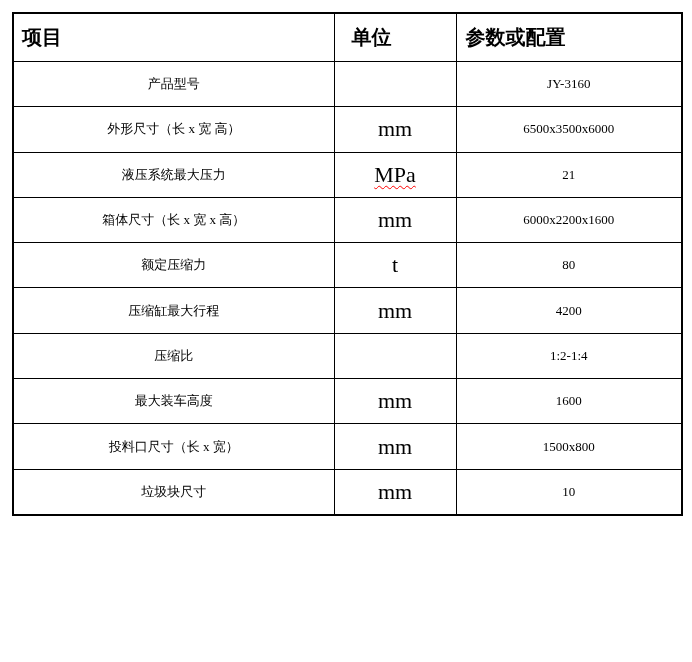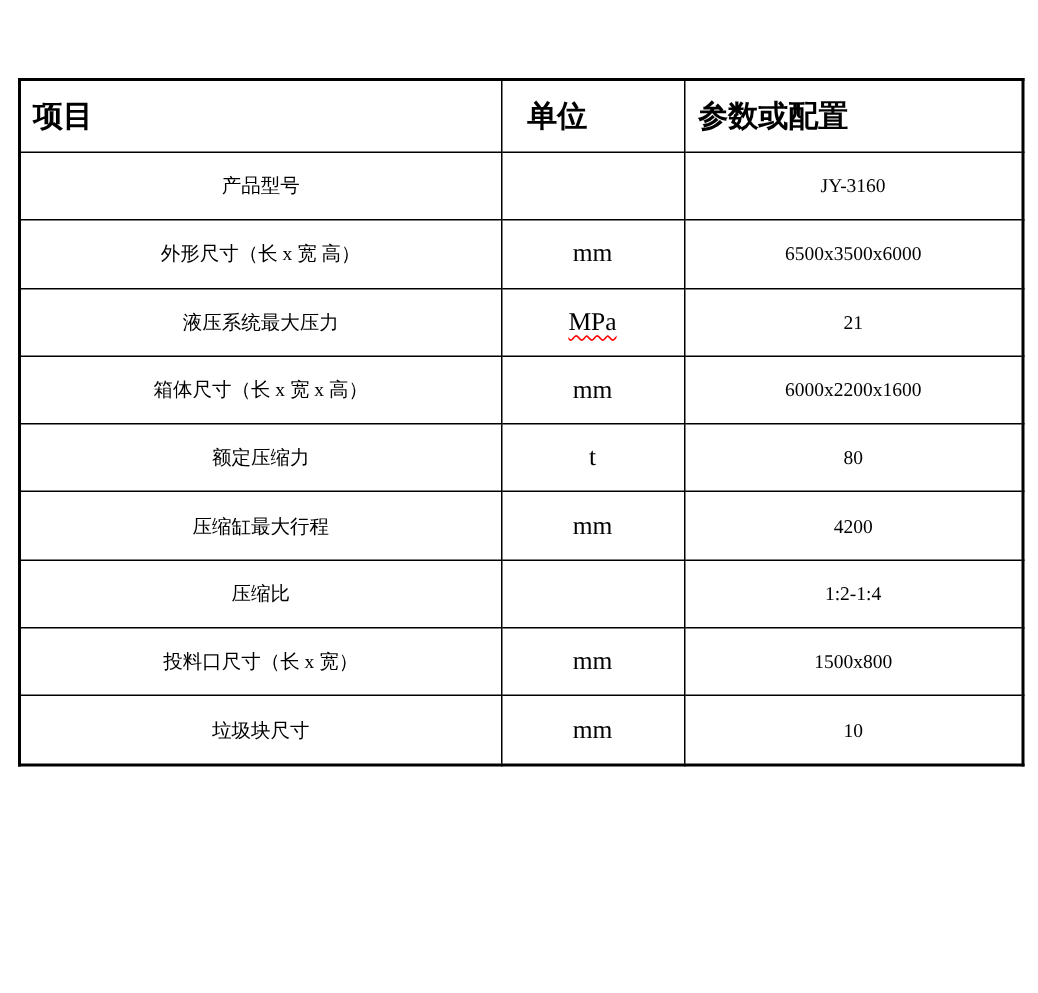--- a/index.html
+++ b/index.html
@@ -14,21 +14,20 @@
   }
   .doc-table {
     position: absolute;
     left: 12px;
     top: 12px;
     width: 669px;
     border-collapse: collapse;
     table-layout: fixed;
     background: #ffffff;
     border: 2px solid #000000;
-    margin-top: 40px;
   }
   .doc-table th, .doc-table td {
     border: 1px solid #000000;
     vertical-align: middle;
     overflow: hidden;
     padding: 0;
     white-space: nowrap;
   }
   .doc-table thead th {
     height: 47px;
@@ -37,21 +36,21 @@
     text-align: left;
   }
   thead th.col-item  { padding-left: 8px; }
   thead th.col-unit  { padding-left: 17px; }
   thead th.col-value { padding-left: 9px; }
   .doc-table td {
     height: 44.3px;
     font-size: 13px;
     text-align: center;
   }
-  td.col-unit { font-size: 17px; }
+  td.col-unit { font-size: 22px; }
   .squiggle {
     text-decoration-line: underline;
     text-decoration-style: wavy;
     text-decoration-color: #ff0000;
     text-decoration-thickness: 1px;
     text-underline-offset: 3px;
   }
 </style>
 </head>
 <body>
@@ -99,20 +98,25 @@
         <td class="col-item">压缩缸最大行程</td>
         <td class="col-unit">mm</td>
         <td class="col-value">4200</td>
       </tr>
       <tr>
         <td class="col-item">压缩比</td>
         <td class="col-unit"></td>
         <td class="col-value">1:2-1:4</td>
       </tr>
       <tr>
+        <td class="col-item">最大装车高度</td>
+        <td class="col-unit">mm</td>
+        <td class="col-value">1600</td>
+      </tr>
+      <tr>
         <td class="col-item">投料口尺寸（长 x 宽）</td>
         <td class="col-unit">mm</td>
         <td class="col-value">1500x800</td>
       </tr>
       <tr>
         <td class="col-item">垃圾块尺寸</td>
         <td class="col-unit">mm</td>
         <td class="col-value">10</td>
       </tr>
     </tbody>

